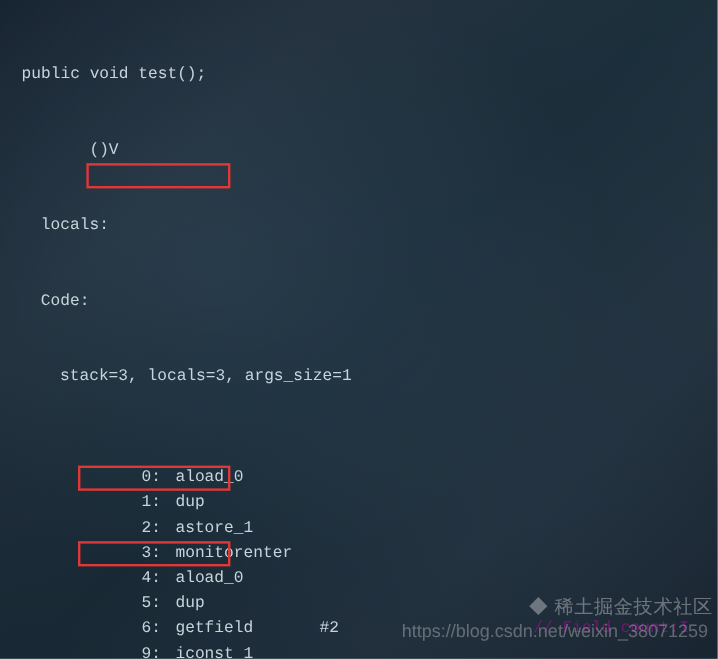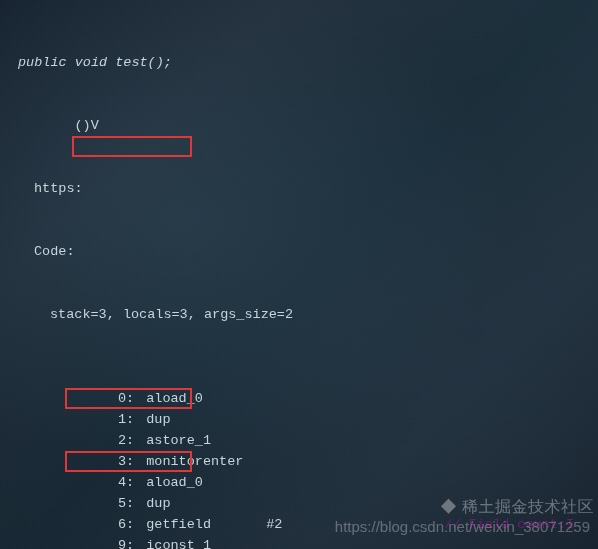--- a/index.html
+++ b/index.html
@@ -10,21 +10,21 @@
       font-family: Consolas, Monaco, 'Courier New', monospace;
       font-size: 13.5px;
       line-height: 21px;
       color: #c8d4dc;
       position: relative;
       overflow: hidden;
       padding: 10px 0 0 10px;
     }
     .code-wrap { white-space: pre; position: relative; }
     .line { display: flex; height: 21px; align-items: center; position: relative; }
-    .ind0 { padding-left: 8px; font-style: italic; }
+    .ind0 { padding-left: 8px; }
     .ind1 { padding-left: 24px; }
     .ind2 { padding-left: 40px; }
     .ind3 { padding-left: 86px; }
     .offset { display: inline-block; width: 30px; text-align: right; }
     .sep { padding: 0 4px 0 0; }
     .instr { display: inline-block; min-width: 120px; }
     .arg { display: inline-block; }
     .comment { color: #701a75; margin-left: 0; }
     .highlight-box {
       position: absolute;
@@ -65,24 +65,24 @@
 <body>
 
 <div class="bg-shade"></div>
 
 <div class="code-wrap">
   <div class="line ind0">public void test();</div>
   <div class="line ind1">
     &nbsp;<span>()V</span>
   </div>
   <div class="line ind1">
-    <span>https:</span>&nbsp;
+    <span>locals:</span>&nbsp;
   </div>
   <div class="line ind1">Code:</div>
-  <div class="line ind2">stack=3, locals=3, args_size=2</div>
+  <div class="line ind2">stack=3, locals=3, args_size=1</div>
 
   <div id="instr-container"><div class="line ind3"><span class="offset">0</span><span class="sep">: </span><span class="instr">aload_0</span></div><div class="line ind3"><span class="offset">1</span><span class="sep">: </span><span class="instr">dup</span></div><div class="line ind3"><span class="offset">2</span><span class="sep">: </span><span class="instr">astore_1</span></div><div class="line ind3"><span class="offset">3</span><span class="sep">: </span><span class="instr">monitorenter</span></div><div class="line ind3"><span class="offset">4</span><span class="sep">: </span><span class="instr">aload_0</span></div><div class="line ind3"><span class="offset">5</span><span class="sep">: </span><span class="instr">dup</span></div><div class="line ind3"><span class="offset">6</span><span class="sep">: </span><span class="instr">getfield</span><span class="arg">#2</span><span>&nbsp;&nbsp;&nbsp;&nbsp;&nbsp;&nbsp;&nbsp;&nbsp;&nbsp;&nbsp;&nbsp;&nbsp;&nbsp;&nbsp;&nbsp;&nbsp;&nbsp;&nbsp;&nbsp;&nbsp;</span><span class="comment">// Field count:I</span></div><div class="line ind3"><span class="offset">9</span><span class="sep">: </span><span class="instr">iconst_1</span></div></div>
 </div>
 
 <div class="highlight-box hb1"></div>
 <div class="highlight-box hb2"></div>
 <div class="highlight-box hb3"></div>
 
 <div class="watermark-right">
   <span>◆</span>

